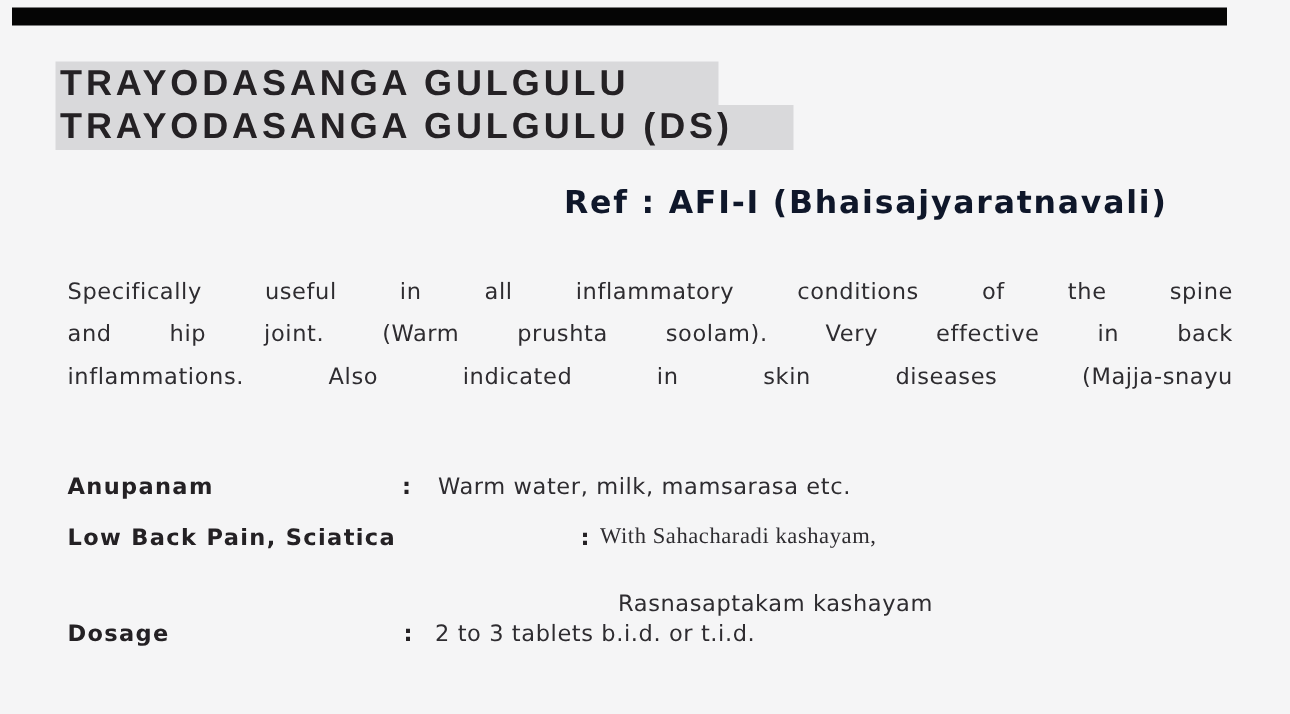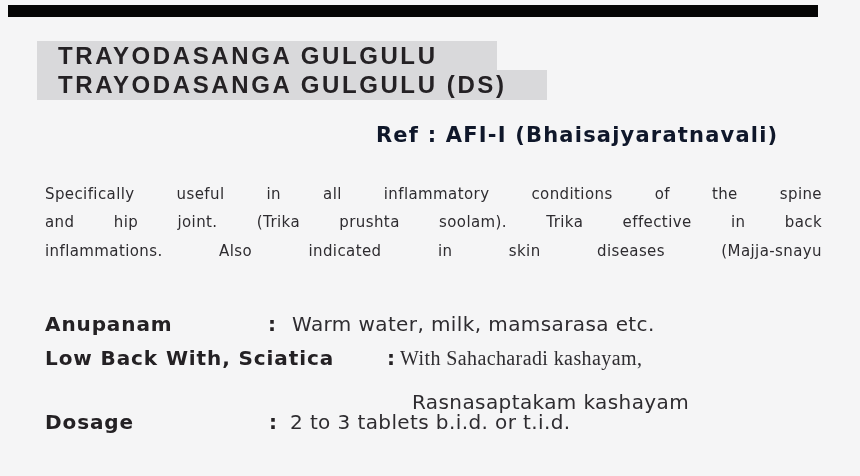--- a/index.html
+++ b/index.html
@@ -26,21 +26,21 @@
   }
   .title-line {
     position: absolute;
     left: 37px;
     background: #d9d9db;
     color: #242124;
     font-family: "Liberation Sans", sans-serif;
     font-weight: bold;
     font-size: 24px;
     letter-spacing: 2.6px;
-    padding-left: 21px;
+    padding-left: 3px;
     white-space: nowrap;
     display: flex;
     align-items: center;
   }
   .title-line.l1 { top: 41px; width: 439px; height: 29px; }
   .title-line.l2 { top: 70px; width: 489px; height: 30px; }
   .ref-line {
     position: absolute;
     left: 376px;
     top: 123px;
@@ -60,21 +60,21 @@
     letter-spacing: 0.4px;
   }
   .para .pline.just {
     text-align: justify;
     text-align-last: justify;
   }
   .row {
     position: absolute;
     left: 45px;
     width: 800px;
-    font-size: 20px;
+    font-size: 15px;
     line-height: 28px;
     white-space: nowrap;
   }
   .row .lbl {
     font-weight: bold;
     letter-spacing: 0.9px;
     color: #242124;
   }
   .row .sep {
     position: absolute;
@@ -111,32 +111,32 @@
   <div class="top-bar"></div>
 
   <div class="title-line l1">TRAYODASANGA GULGULU</div>
 
   <div class="title-line l2">TRAYODASANGA GULGULU (DS)</div>
 
   <div class="ref-line">Ref : AFI-I (Bhaisajyaratnavali)</div>
 
   <div class="para">
     <div class="pline just">Specifically useful in all inflammatory conditions of the spine</div>
-    <div class="pline just">and hip joint. (Trika prushta soolam). Trika effective in back</div>
+    <div class="pline just">and hip joint. (Warm prushta soolam). Very effective in back</div>
     <div class="pline just">inflammations. Also indicated in skin diseases (Majja-snayu</div>
   </div>
 
   <div class="row anupanam">
     <span class="lbl">Anupanam</span>
     <span class="sep">:</span>
     <span class="val">Warm water, milk, mamsarasa etc.</span>
   </div>
 
   <div class="row lowback">
-    <span class="lbl">Low Back With, Sciatica</span>
+    <span class="lbl">Low Back Pain, Sciatica</span>
     <span class="sep">:</span>
     <span class="val">With Sahacharadi kashayam,</span>
     <span class="val2">Rasnasaptakam kashayam</span>
   </div>
 
   <div class="row dosage">
     <span class="lbl">Dosage</span>
     <span class="sep">:</span>
     <span class="val">2 to 3 tablets b.i.d. or t.i.d.</span>
   </div>

